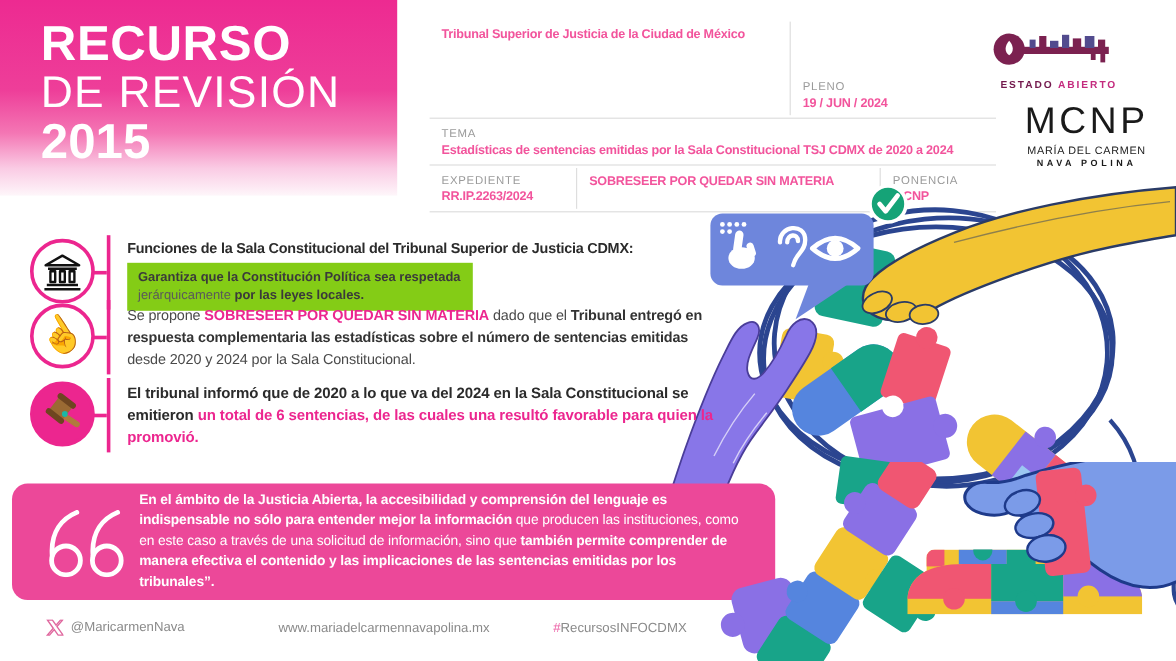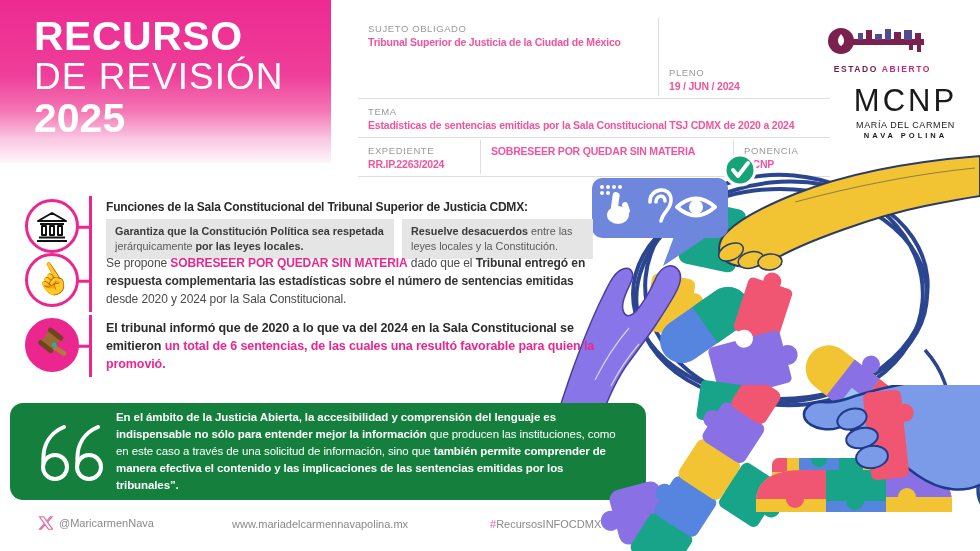--- a/index.html
+++ b/index.html
@@ -43,61 +43,60 @@
   .s3 { left:25px; top:318px; width:568px; }
   .icon-circle { flex:0 0 54px; width:54px; height:54px; border-radius:50%; border:3px solid #EC268F;
     display:flex; align-items:center; justify-content:center; background:#fff; }
   .icon-circle.filled { background:#EC268F; border-color:#EC268F; }
   .rail { flex:0 0 3px; width:3px; height:62px; background:#EC268F; margin:-3px 14px 0 10px; position:relative; }
   .rail::before { content:""; position:absolute; left:-11px; top:50%; width:11px; height:2.5px;
     background:#EC268F; transform:translateY(-50%); }
   .s-content { flex:1; padding-top:1px; }
   .s-heading { font-size:12px; font-weight:700; color:#2B2B2B; letter-spacing:-.2px; }
   .boxes { display:flex; gap:8px; margin-top:5px; }
-  .gbox { background:#e5e5e5; padding:5px 9px; font-size:10.8px; color:#5A5A5A; line-height:1.4; }
+  .gbox { background:#84cc16; padding:5px 9px; font-size:10.8px; color:#5A5A5A; line-height:1.4; }
   .gbox b { color:#3A3A3A; }
   .gbox.b1 { flex:0 0 288px; }
   .gbox.b2 { flex:1; }
   .body-text { font-size:12px; color:#4A4A4A; line-height:1.5; letter-spacing:-.1px; }
   .body-text b { color:#333; }
   .pink-strong { color:#EC268F; font-weight:700; }
   .result-text { font-size:12.5px; font-weight:700; color:#2B2B2B; line-height:1.45; letter-spacing:-.1px; width:492px; }
   .hand-glyph { font-size:30px; color:#111; transform:rotate(-32deg); line-height:1; }
 
   
-  .quote-card { position:absolute; left:10px; top:403px; width:636px; height:97px; background:#15803d;
+  .quote-card { position:absolute; left:10px; top:403px; width:636px; height:97px; background:#ec4899;
     border-radius:13px; z-index:3; display:flex; align-items:center; }
   .quote-marks { flex:0 0 70px; margin:2px 8px 0 28px; }
   .quote-text { flex:1; color:#fff; font-size:11.5px; line-height:1.48; padding-right:18px; letter-spacing:-.1px; }
   .quote-text b { font-weight:700; }
 
   
   .footer { position:absolute; left:0; top:508px; width:852px; height:43px; z-index:2; font-size:11px; color:#8A8A8A; }
   .f-handle { position:absolute; left:38px; top:8px; display:flex; align-items:center; gap:6px; }
   .f-site { position:absolute; left:232px; top:10px; }
-  .f-tag { position:absolute; left:490px; top:10px;text-align:center; }
+  .f-tag { position:absolute; left:461px; top:10px;text-align:center; }
   .f-tag .hash { color:#EC5FA5; }
 
   
   .illu-back  { position:absolute; left:555px; top:150px; z-index:1; }
   .illu-front { position:absolute; left:555px; top:385px; z-index:4; pointer-events:none; }
 </style>
 </head>
 <body>
 
 <div class="banner">
   <div class="t1">RECURSO</div>
   <div class="t2">DE REVISIÓN</div>
-  <div class="t3">2025</div>
+  <div class="t3">2015</div>
 </div>
 
 <div class="case">
   <div class="row">
     <div class="cell c-sujeto">
-      <div class="lbl">SUJETO OBLIGADO</div>
       <div class="val">Tribunal Superior de Justicia de la Ciudad de México</div>
     </div>
     <div class="vdiv"></div>
     <div class="cell c-pleno">
       <div class="lbl">PLENO</div>
       <div class="val">19 / JUN / 2024</div>
     </div>
   </div>
   <div class="hdiv"></div>
   <div class="row">
@@ -160,21 +159,20 @@
         <line x1="4" y1="28.5" x2="30" y2="28.5"></line>
         <line x1="2" y1="32" x2="32" y2="32"></line>
       </g>
     </svg>
   </div>
   <div class="rail"></div>
   <div class="s-content">
     <div class="s-heading">Funciones de la Sala Constitucional del Tribunal Superior de Justicia CDMX:</div>
     <div class="boxes">
       <div class="gbox b1"><b>Garantiza que la Constitución Política sea respetada</b><span> jerárquicamente </span><b>por las leyes locales.</b></div>
-      <div class="gbox b2"><b>Resuelve desacuerdos</b><span> entre las leyes locales y la Constitución.</span></div>
     </div>
   </div>
 </div>
 
 <div class="section s2" style="z-index:2">
   <div class="icon-circle">
     <div class="hand-glyph">☝</div>
   </div>
   <div class="rail"></div>
   <div class="s-content">

